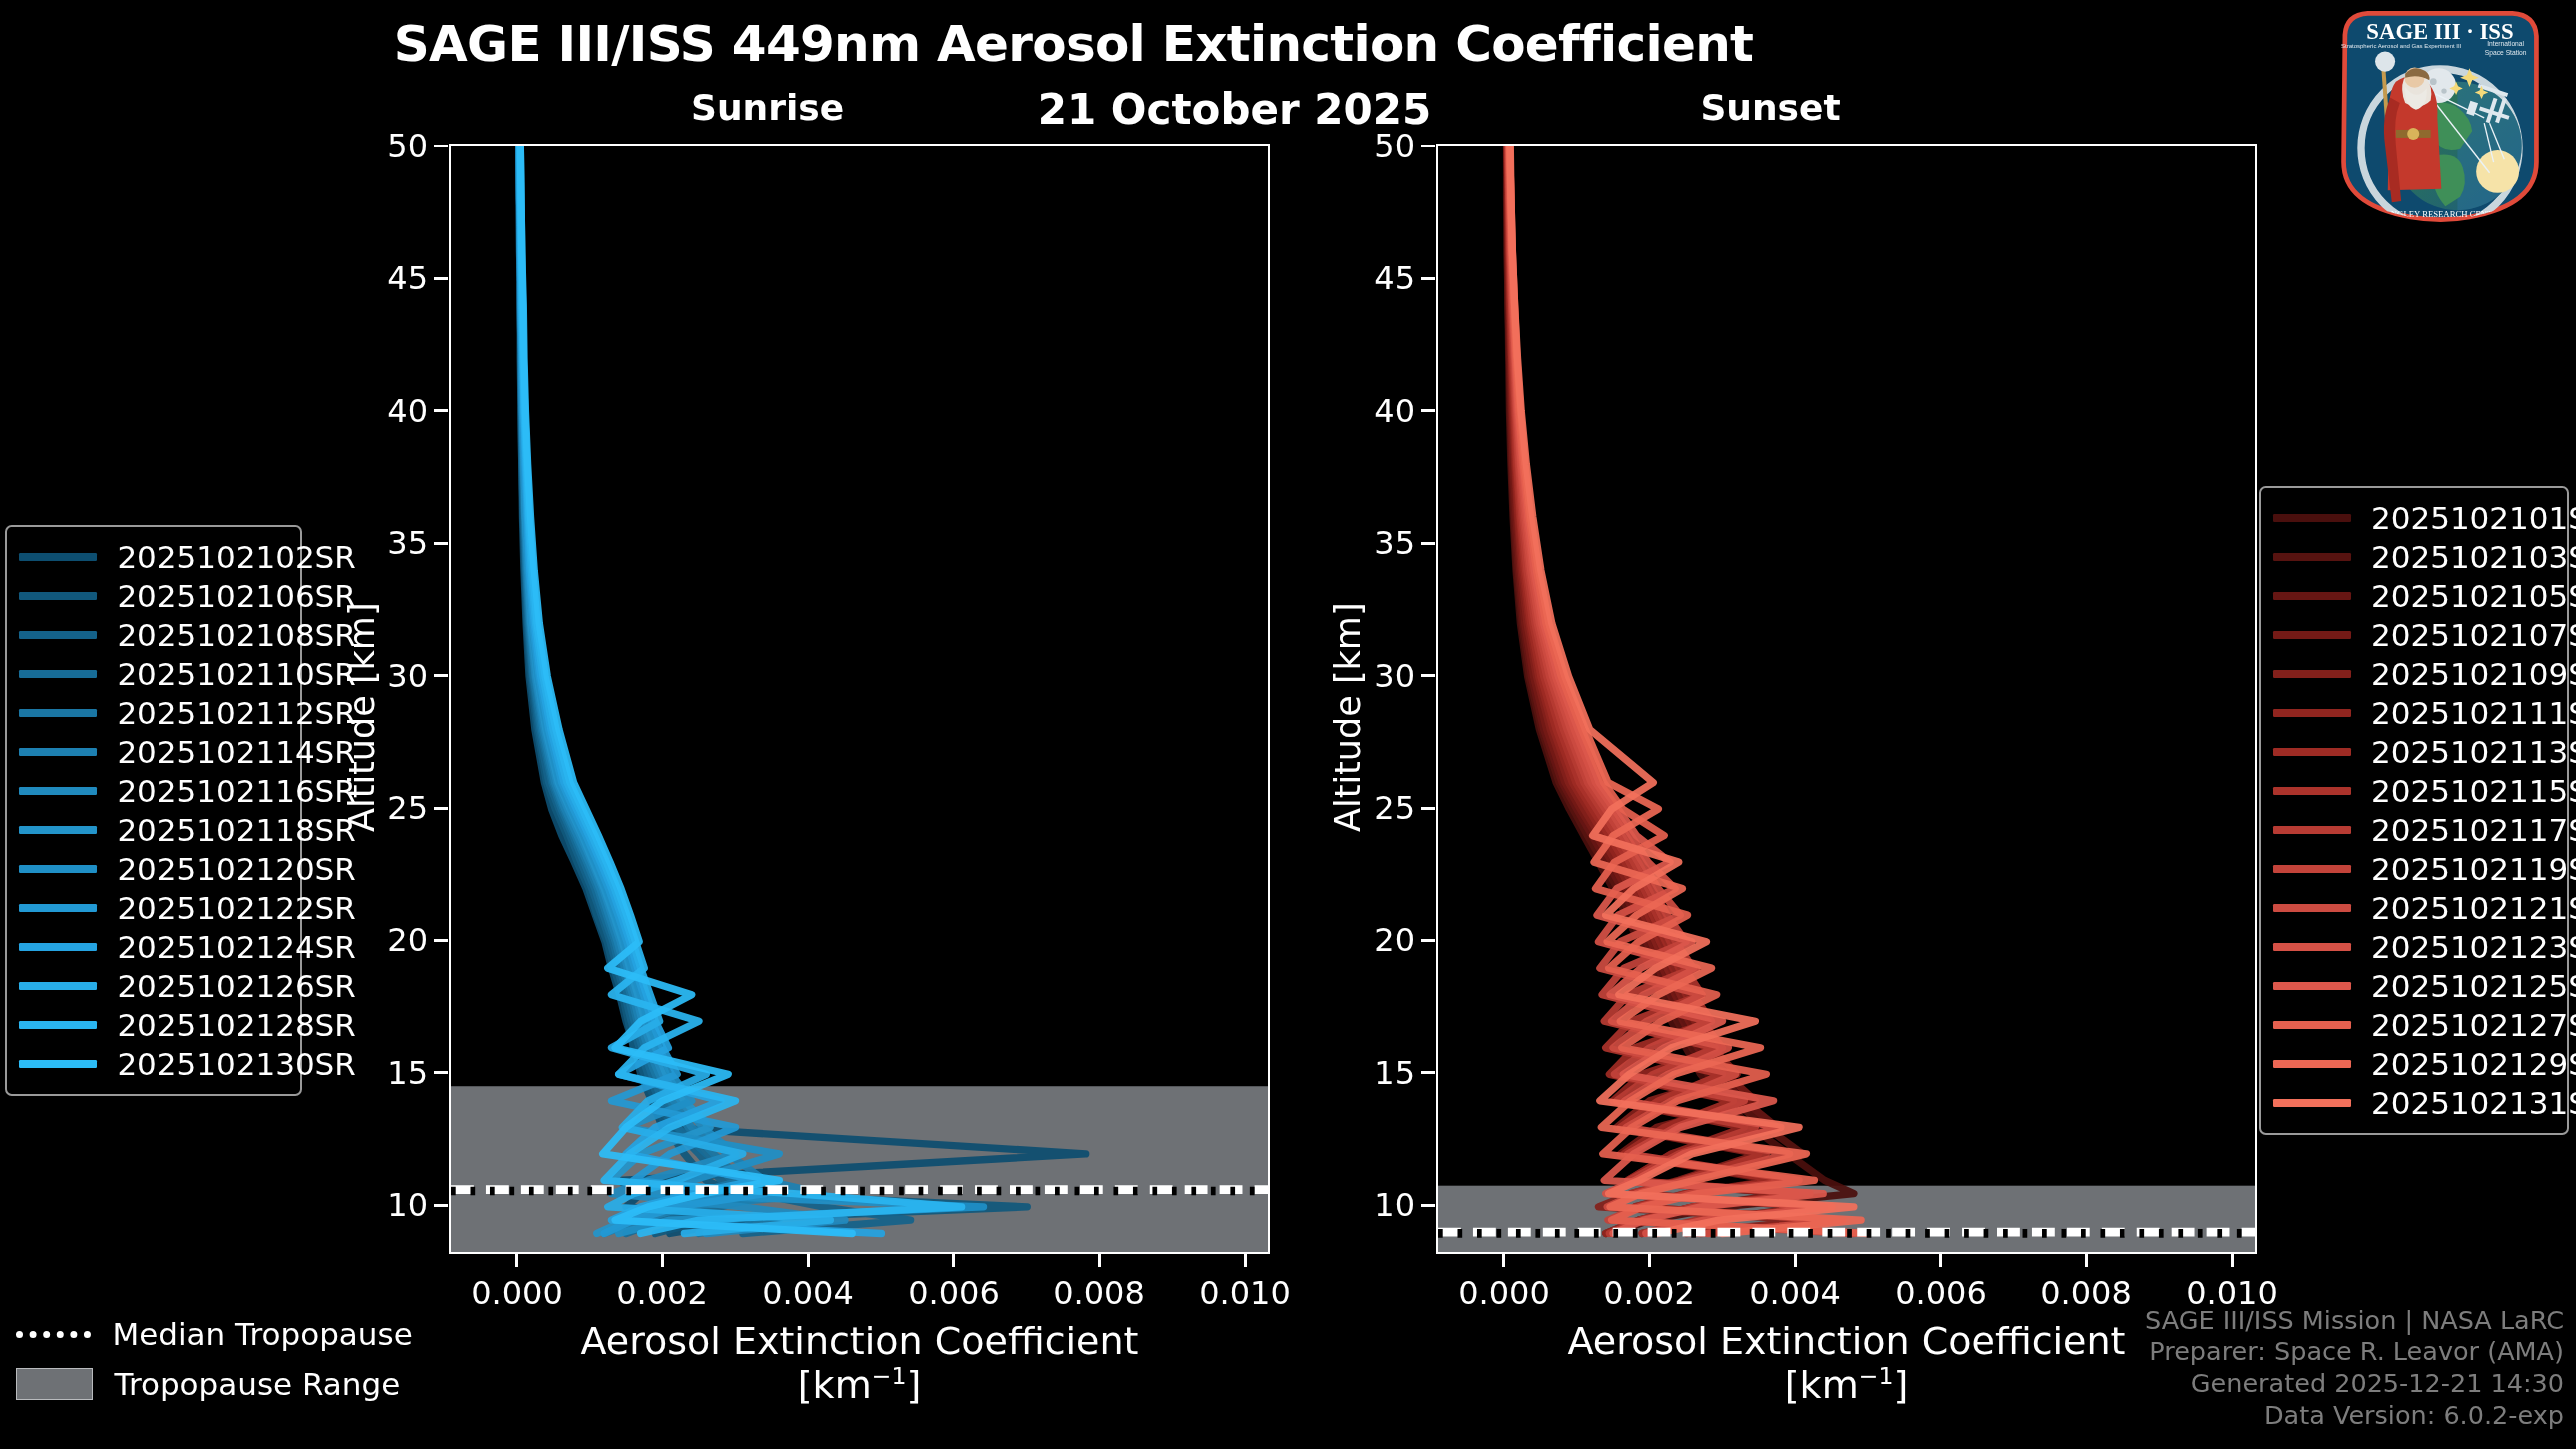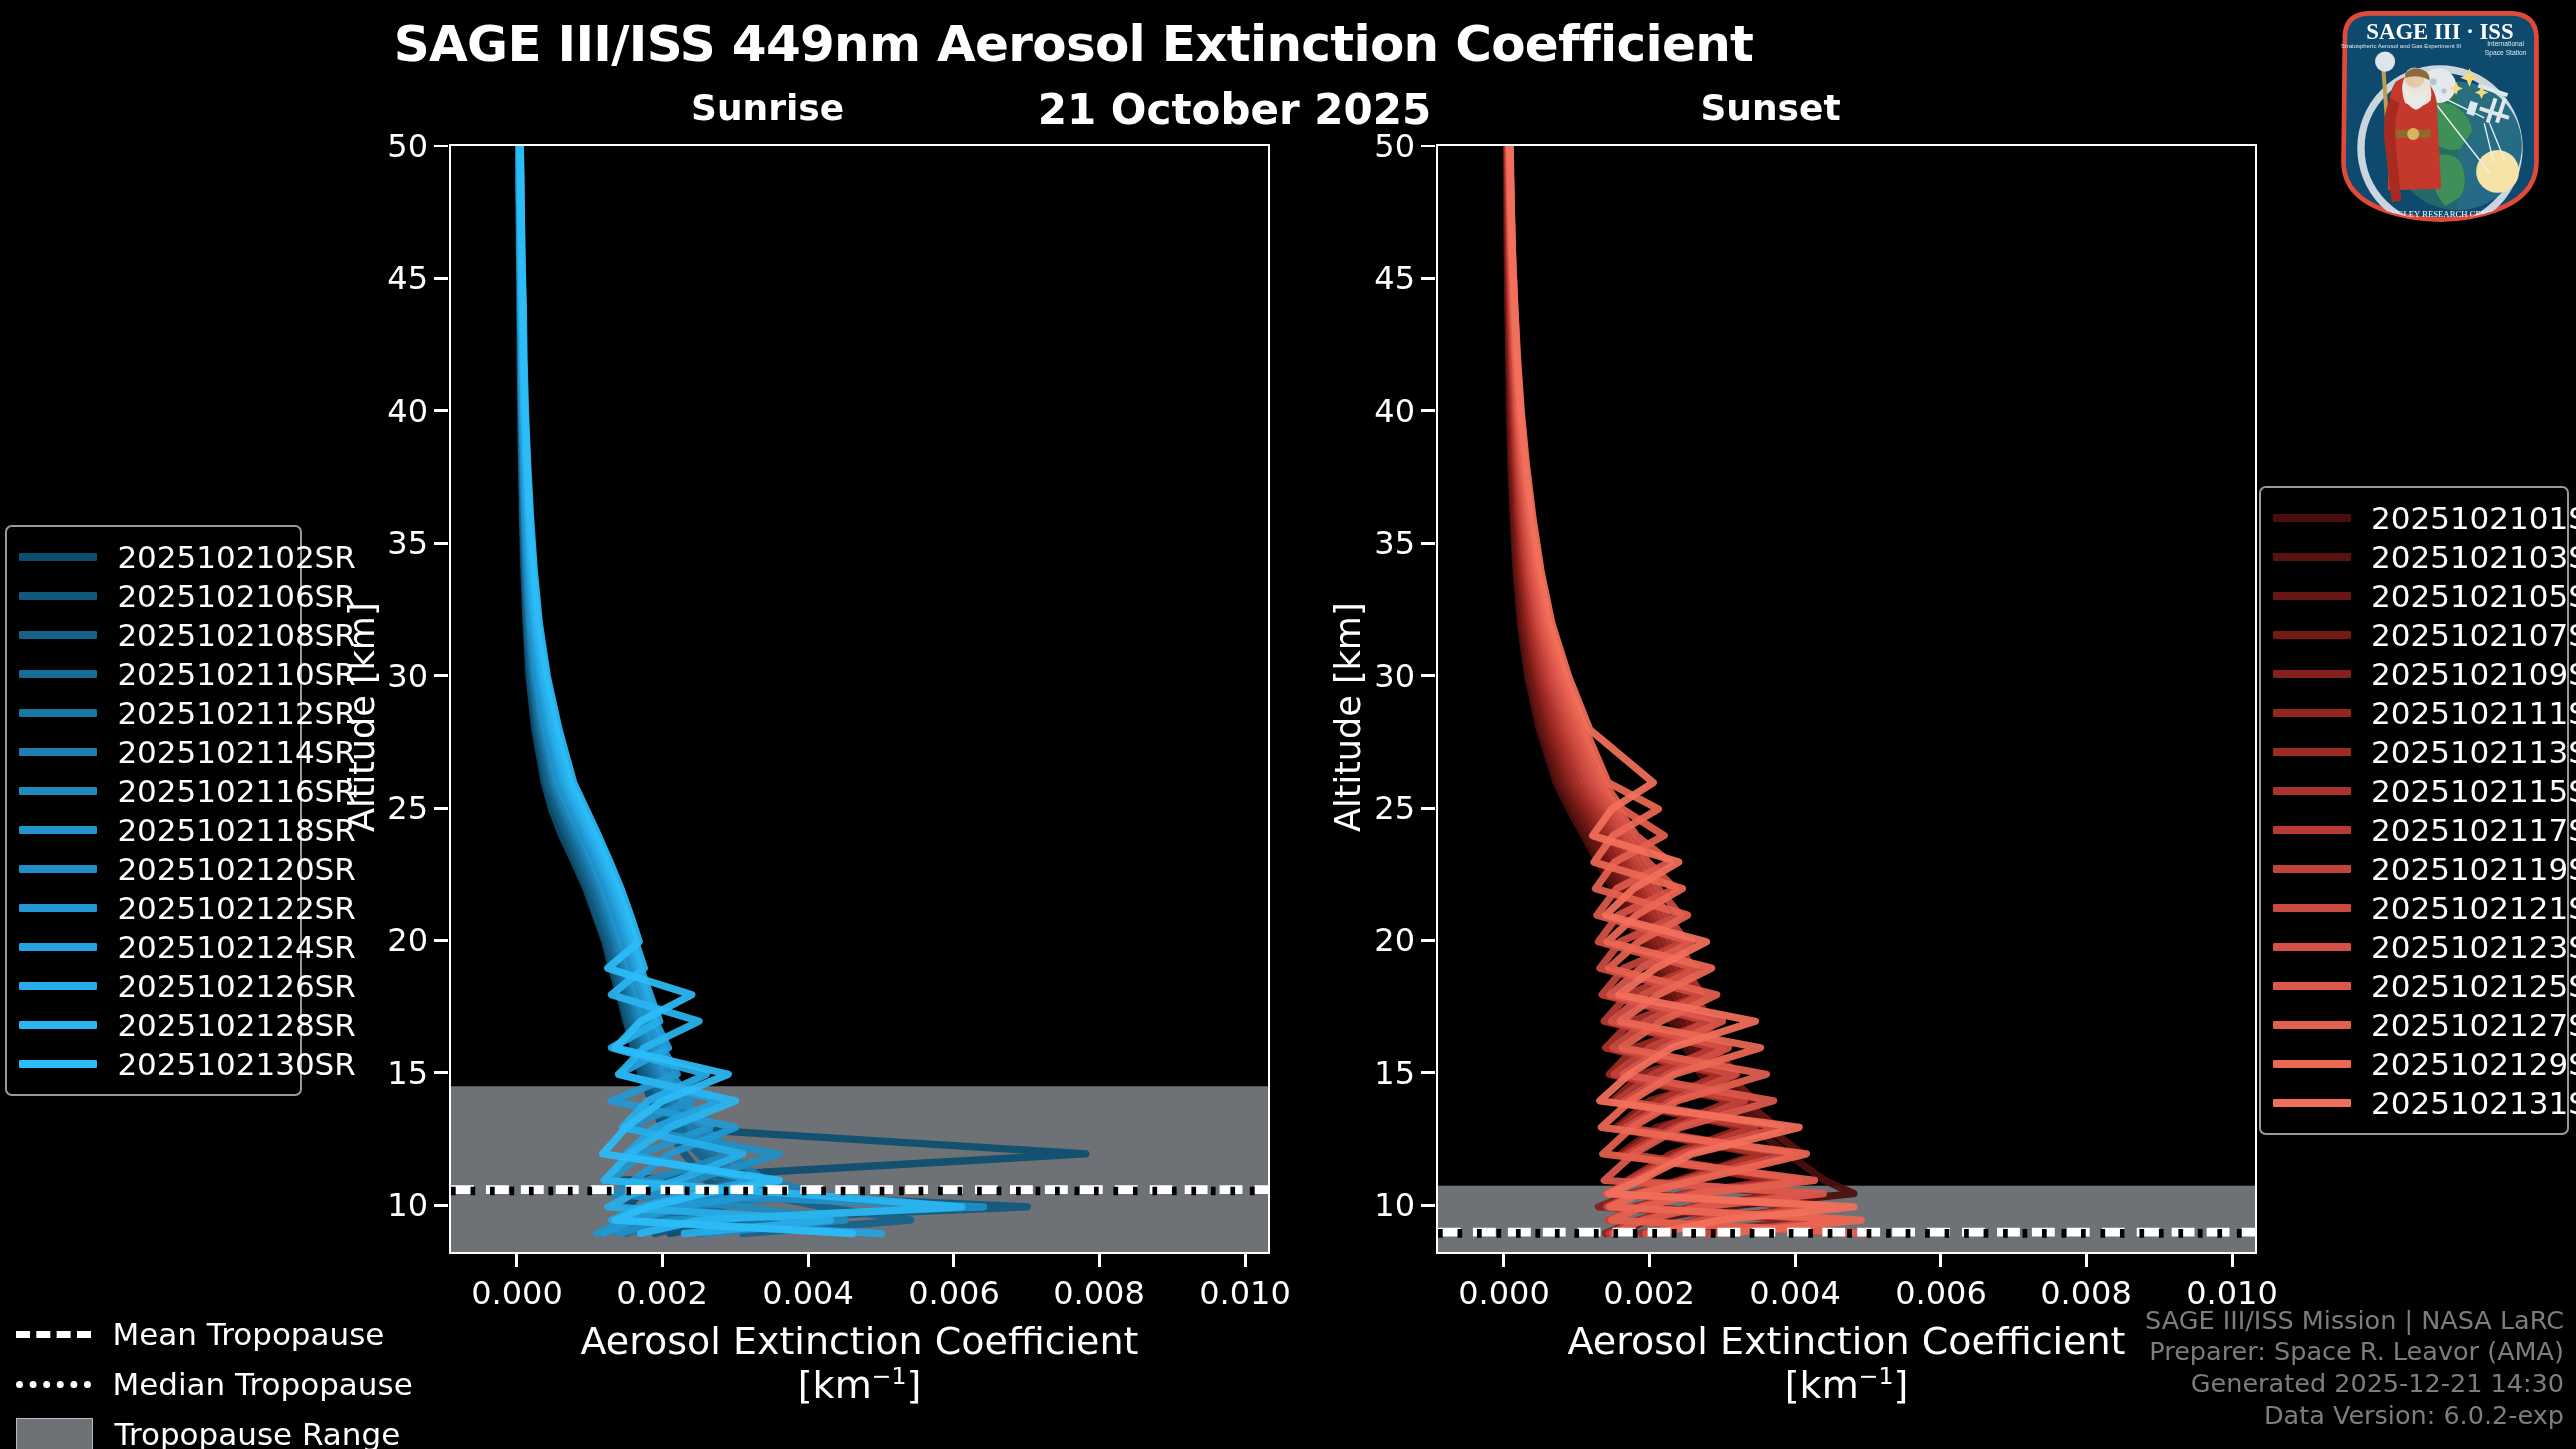--- a/index.html
+++ b/index.html
@@ -312,24 +312,20 @@
       <div class="swatch" style="background: rgb(236, 103, 84);"></div>
       <div class="lbl">2025102129SS</div>
     </div>
     <div class="row">
       <div class="swatch" style="background: rgb(242, 112, 91);"></div>
       <div class="lbl">2025102131SS</div>
     </div>
   </div>
 
 <div id="legend-tropopause">
-    <div class="row">
-      <div class="tp-dashed"></div>
-      <div class="lbl">Mean Tropopause</div>
-    </div>
     <div class="row">
       <div class="tp-dotted"></div>
       <div class="lbl">Median Tropopause</div>
     </div>
     <div class="row">
       <div class="tp-patch"></div>
       <div class="lbl">Tropopause Range</div>
     </div>
   </div>
 

